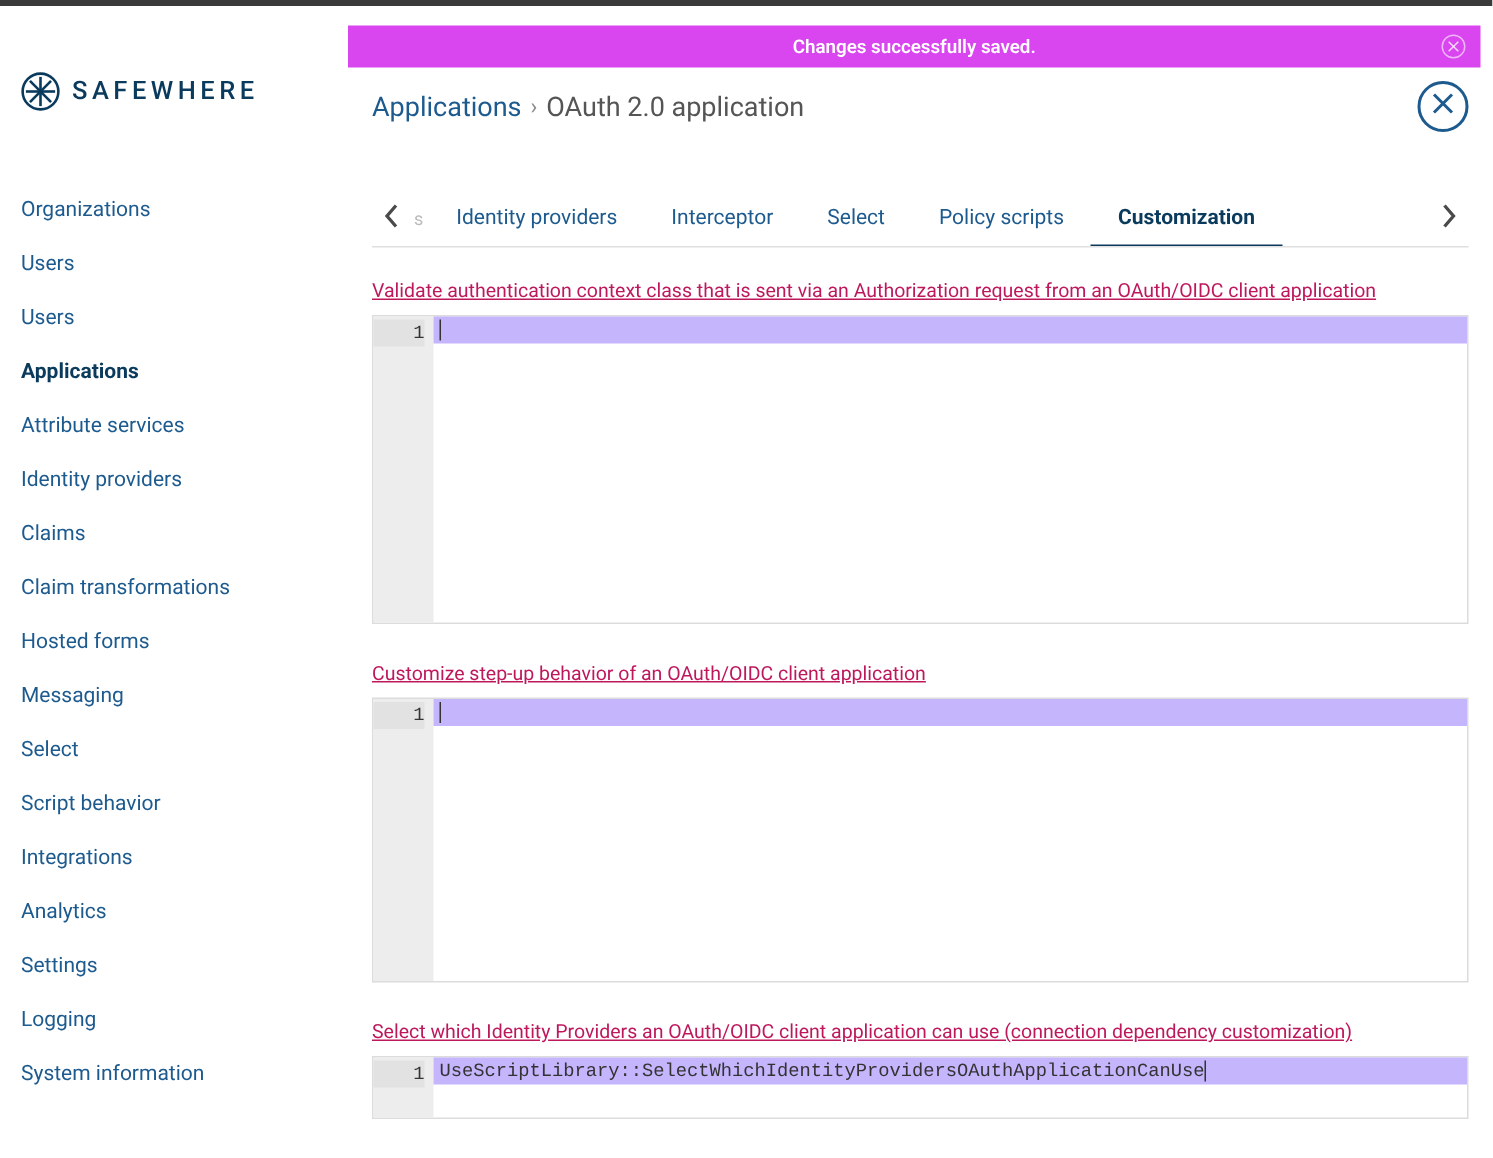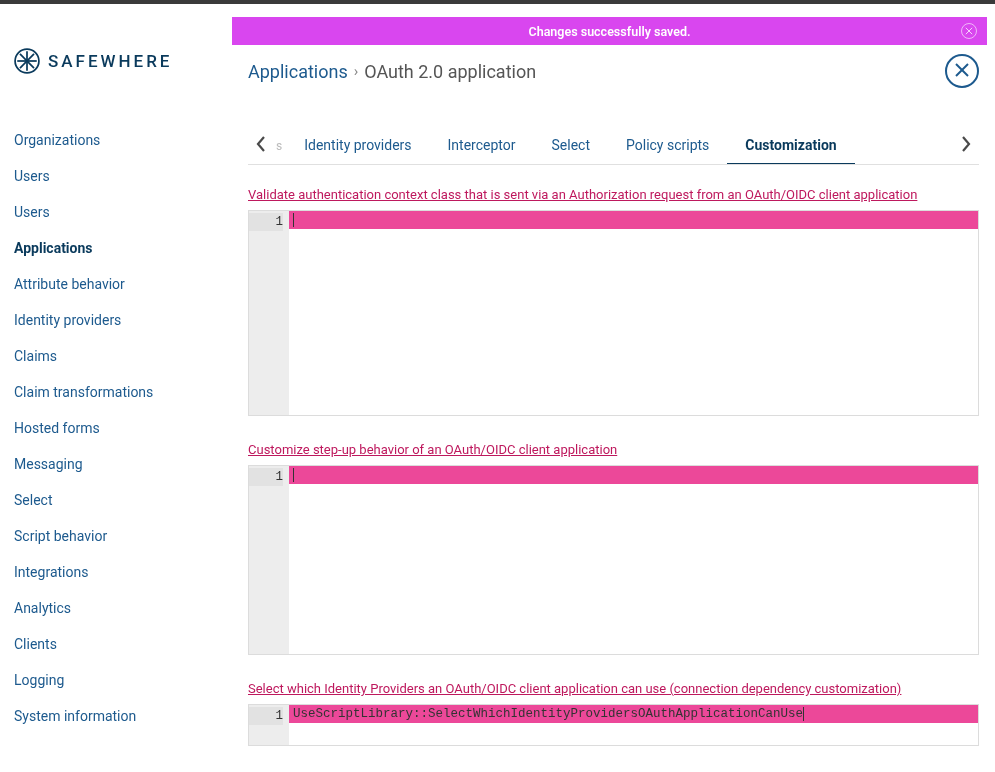--- a/index.html
+++ b/index.html
@@ -207,21 +207,21 @@
   .code-editor .gutter-header {
     background: #e2e2e2;
     height: 18px;
     line-height: 18px;
   }
   .code-editor .content {
     flex: 1;
     position: relative;
   }
   .code-editor .content-header {
-    background: #ec4899;
+    background: #c4b5fd;
     height: 18px;
   }
   .code-editor .line {
     height: 18px;
     line-height: 18px;
     padding-left: 4px;
     color: #333;
   }
   .code-editor.tall .content-body { height: 186px; }
   .code-editor.tall2 .content-body { height: 170px; }
@@ -261,31 +261,31 @@
           <line x1="18.5" y1="5.5" x2="5.5" y2="18.5"></line>
         </svg>
       </span>
       <span class="logo-text">SAFEWHERE</span>
     </div>
     <nav id="sidebar-nav">
         <a class="nav-item">Organizations</a>
         <a class="nav-item">Users</a>
         <a class="nav-item">Users</a>
         <a class="nav-item active">Applications</a>
-        <a class="nav-item">Attribute behavior</a>
+        <a class="nav-item">Attribute services</a>
         <a class="nav-item">Identity providers</a>
         <a class="nav-item">Claims</a>
         <a class="nav-item">Claim transformations</a>
         <a class="nav-item">Hosted forms</a>
         <a class="nav-item">Messaging</a>
         <a class="nav-item">Select</a>
         <a class="nav-item">Script behavior</a>
         <a class="nav-item">Integrations</a>
         <a class="nav-item">Analytics</a>
-        <a class="nav-item">Clients</a>
+        <a class="nav-item">Settings</a>
         <a class="nav-item">Logging</a>
         <a class="nav-item">System information</a>
       </nav>
   </aside>
 
   <main class="main">
     <div class="breadcrumb-row">
       <div class="breadcrumb">
         <a href="#">Applications</a>
         <span class="breadcrumb-sep">›</span>

